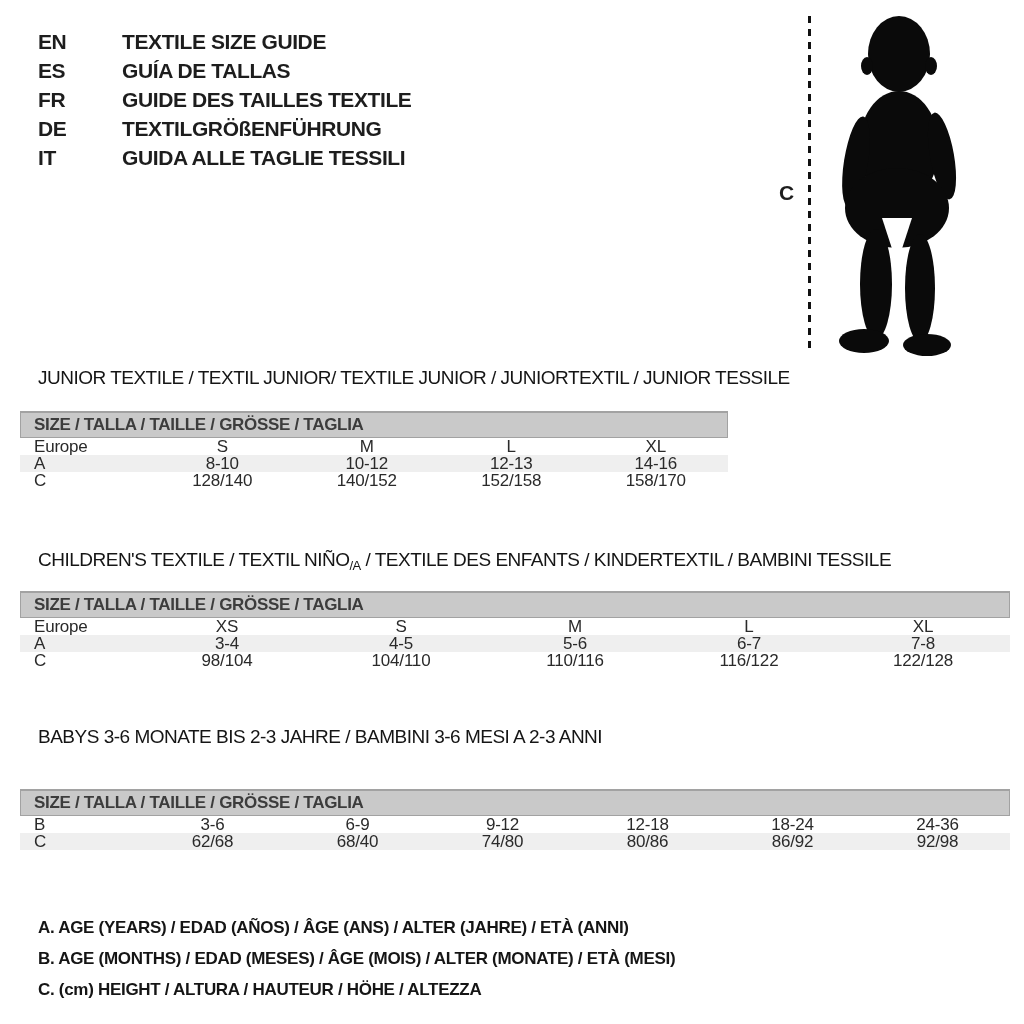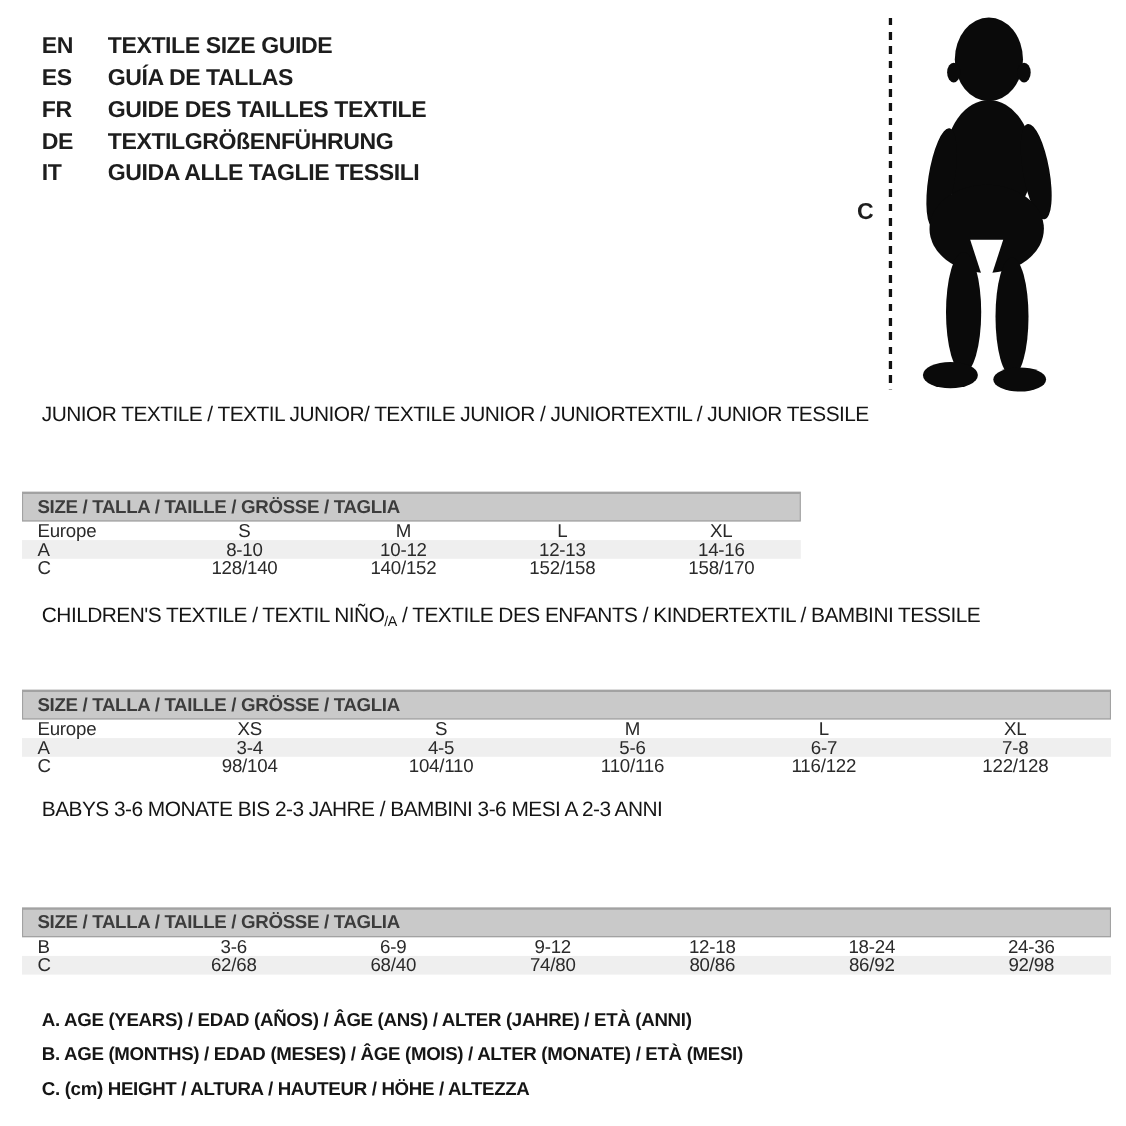--- a/index.html
+++ b/index.html
@@ -4,21 +4,21 @@
 <style>
   html,body{margin:0;padding:0;background:#fff;}
   .canvas{
     position:relative;width:1024px;height:1024px;background:#ffffff;
     font-family:"Liberation Sans", sans-serif;color:#1d1d1d;overflow:hidden;
   }
   
   .lang-list{position:absolute;left:38px;top:30px;}
   .lang-row{height:29px;display:flex;font-size:21px;font-weight:bold;letter-spacing:-0.4px;}
   .lang-code{width:60px;}
-  .lang-label{white-space:nowrap;}
+  .lang-label{white-space:nowrap;margin-left:24px;}
   
   .height-line{
     position:absolute;left:808px;top:16px;width:3px;height:338px;
     background:repeating-linear-gradient(to bottom,#111 0px,#111 7px,transparent 7px,transparent 13px);
   }
   .c-label{position:absolute;left:779px;top:181px;font-size:21px;font-weight:bold;}
   .figure-svg{position:absolute;left:820px;top:12px;}
   
   .heading{position:absolute;left:38px;font-size:19px;font-weight:normal;letter-spacing:-0.5px;white-space:nowrap;color:#151515;}
   #h-junior{top:367px;}
@@ -26,21 +26,21 @@
   #h-babies{top:722px;line-height:30px;}
   .subsm{font-size:13px;position:relative;top:4px;letter-spacing:-0.5px;}
   
   .stable{position:absolute;left:20px;}
   #t1{top:411px;width:708px;}
   #t2{top:591px;width:990px;}
   #t3{top:789px;width:990px;}
   .size-bar{
     height:27px;background:#c9c9c9;border:1px solid #a2a2a2;border-top-width:2px;
     box-sizing:border-box;display:flex;align-items:center;padding-left:13px;
-    font-size:17px;font-weight:bold;color:#3c3c3c;letter-spacing:-0.3px;margin-top:36px;
+    font-size:17px;font-weight:bold;color:#3c3c3c;letter-spacing:-0.3px;
   }
   .trow{display:flex;align-items:center;height:17px;font-size:17px;color:#2a2a2a;letter-spacing:-0.2px;}
   .trow.shaded{background:#efefef;}
   .lbl{padding-left:14px;box-sizing:border-box;}
   #t1 .lbl{width:130px;}
   #t2 .lbl,#t3 .lbl{width:120px;}
   .val{flex:1;text-align:center;}
   
   .notes{position:absolute;left:38px;top:912px;font-size:17px;font-weight:bold;line-height:31px;letter-spacing:-0.3px;color:#151515;}
   .note-line{white-space:nowrap;}

